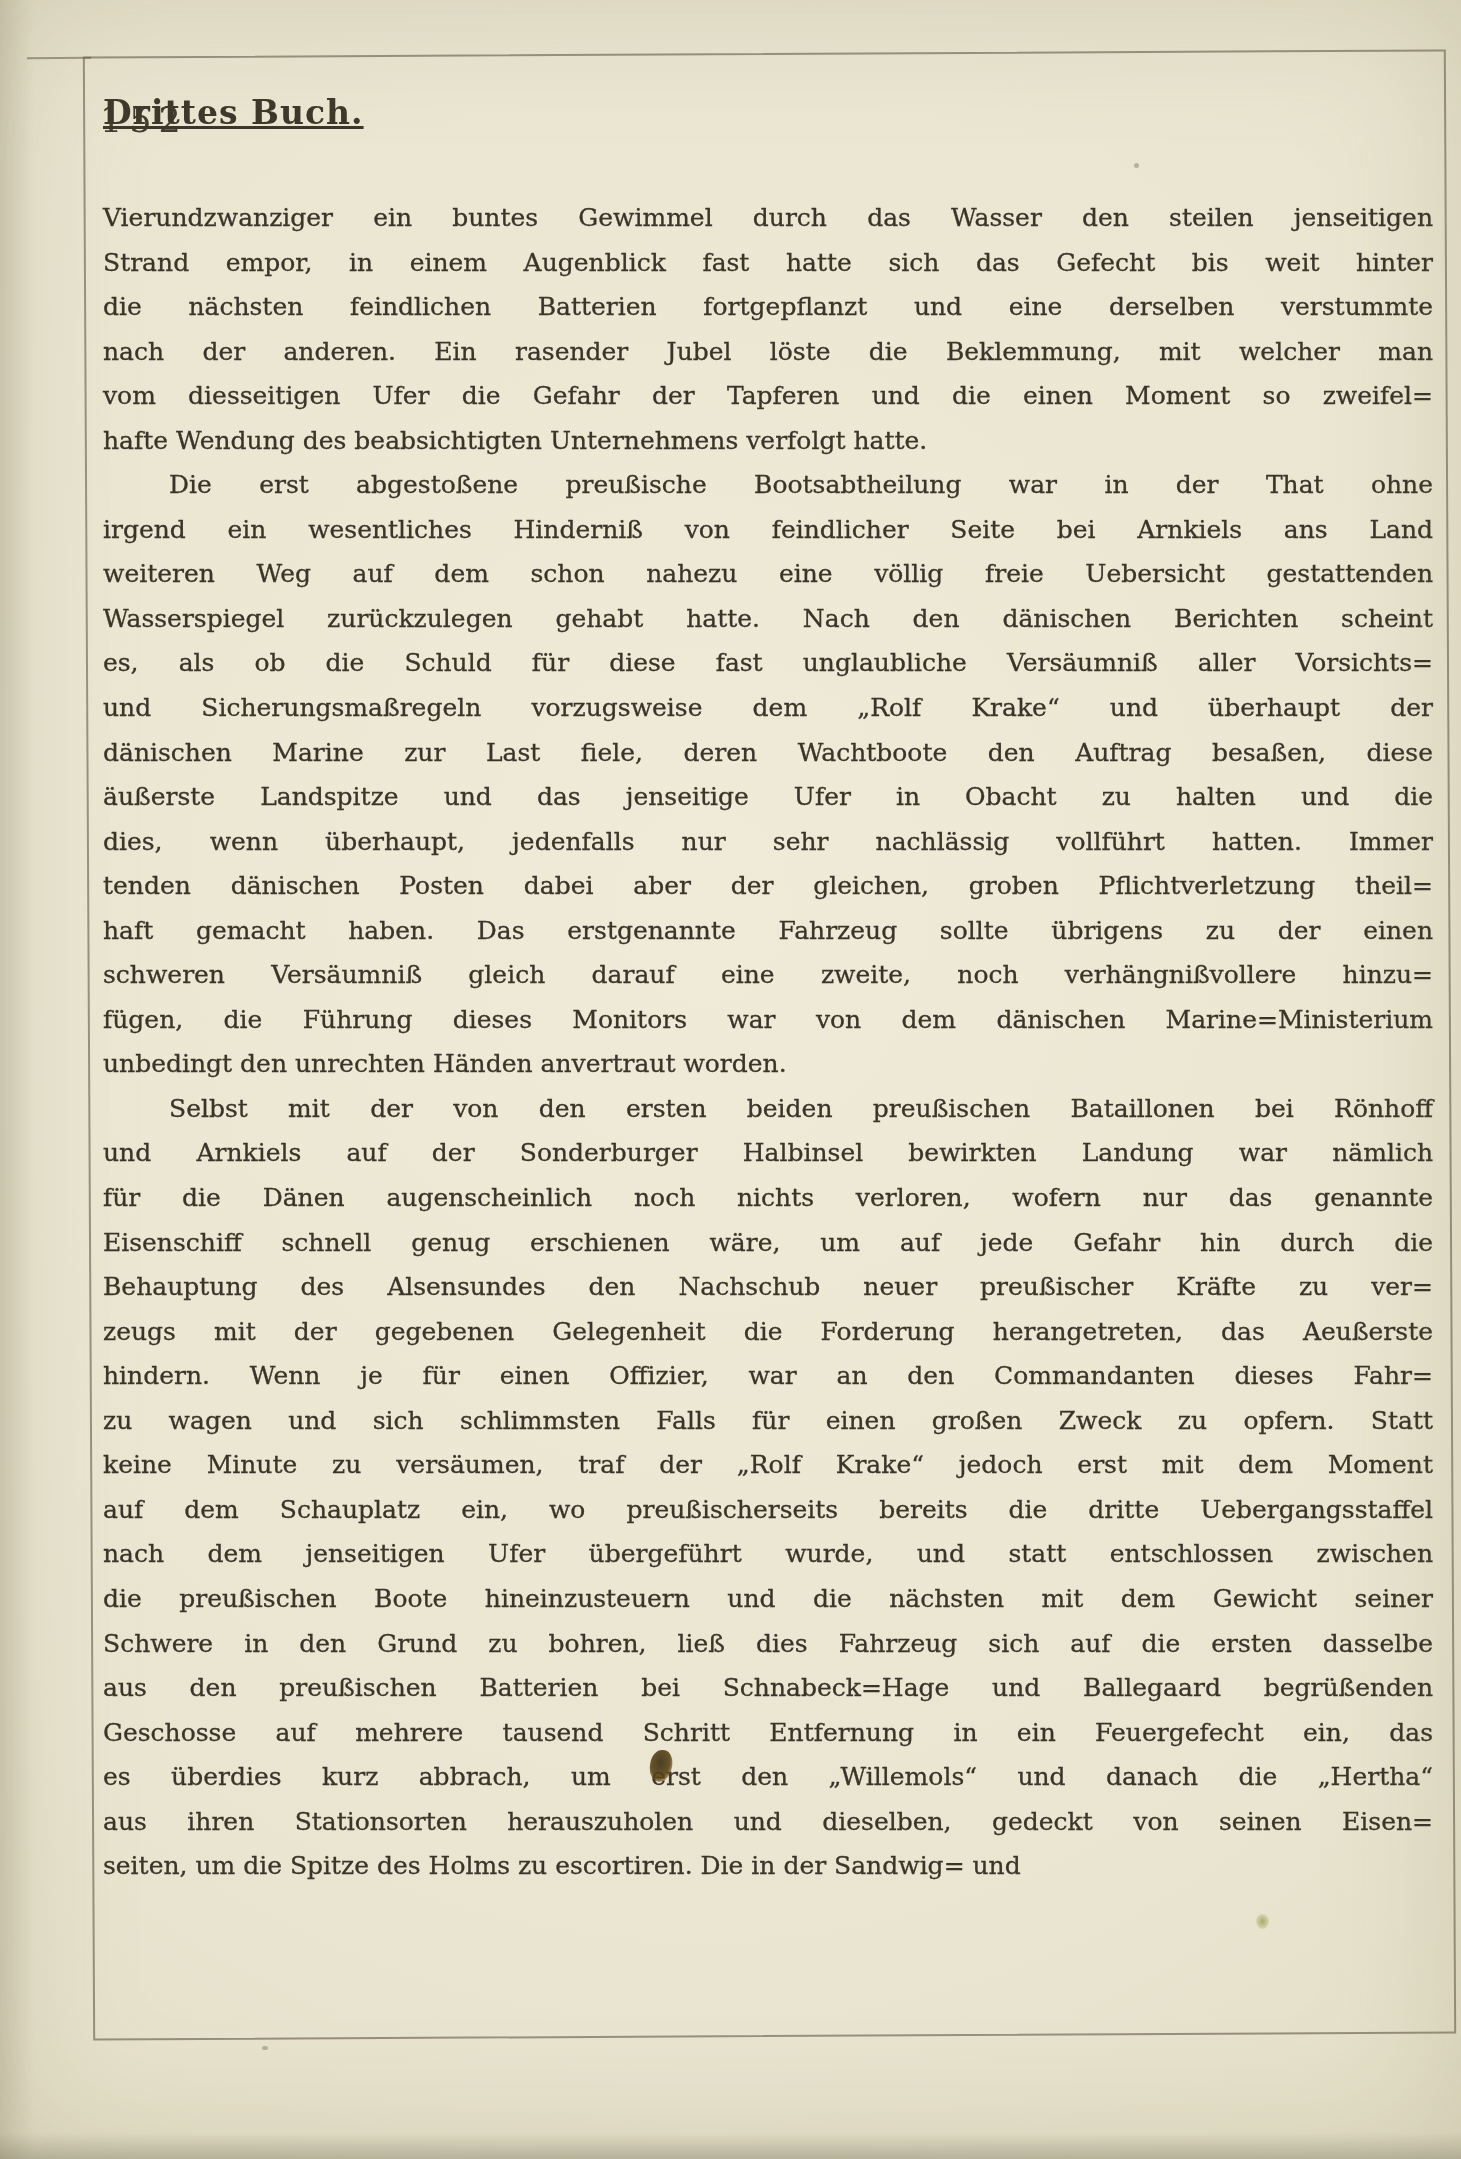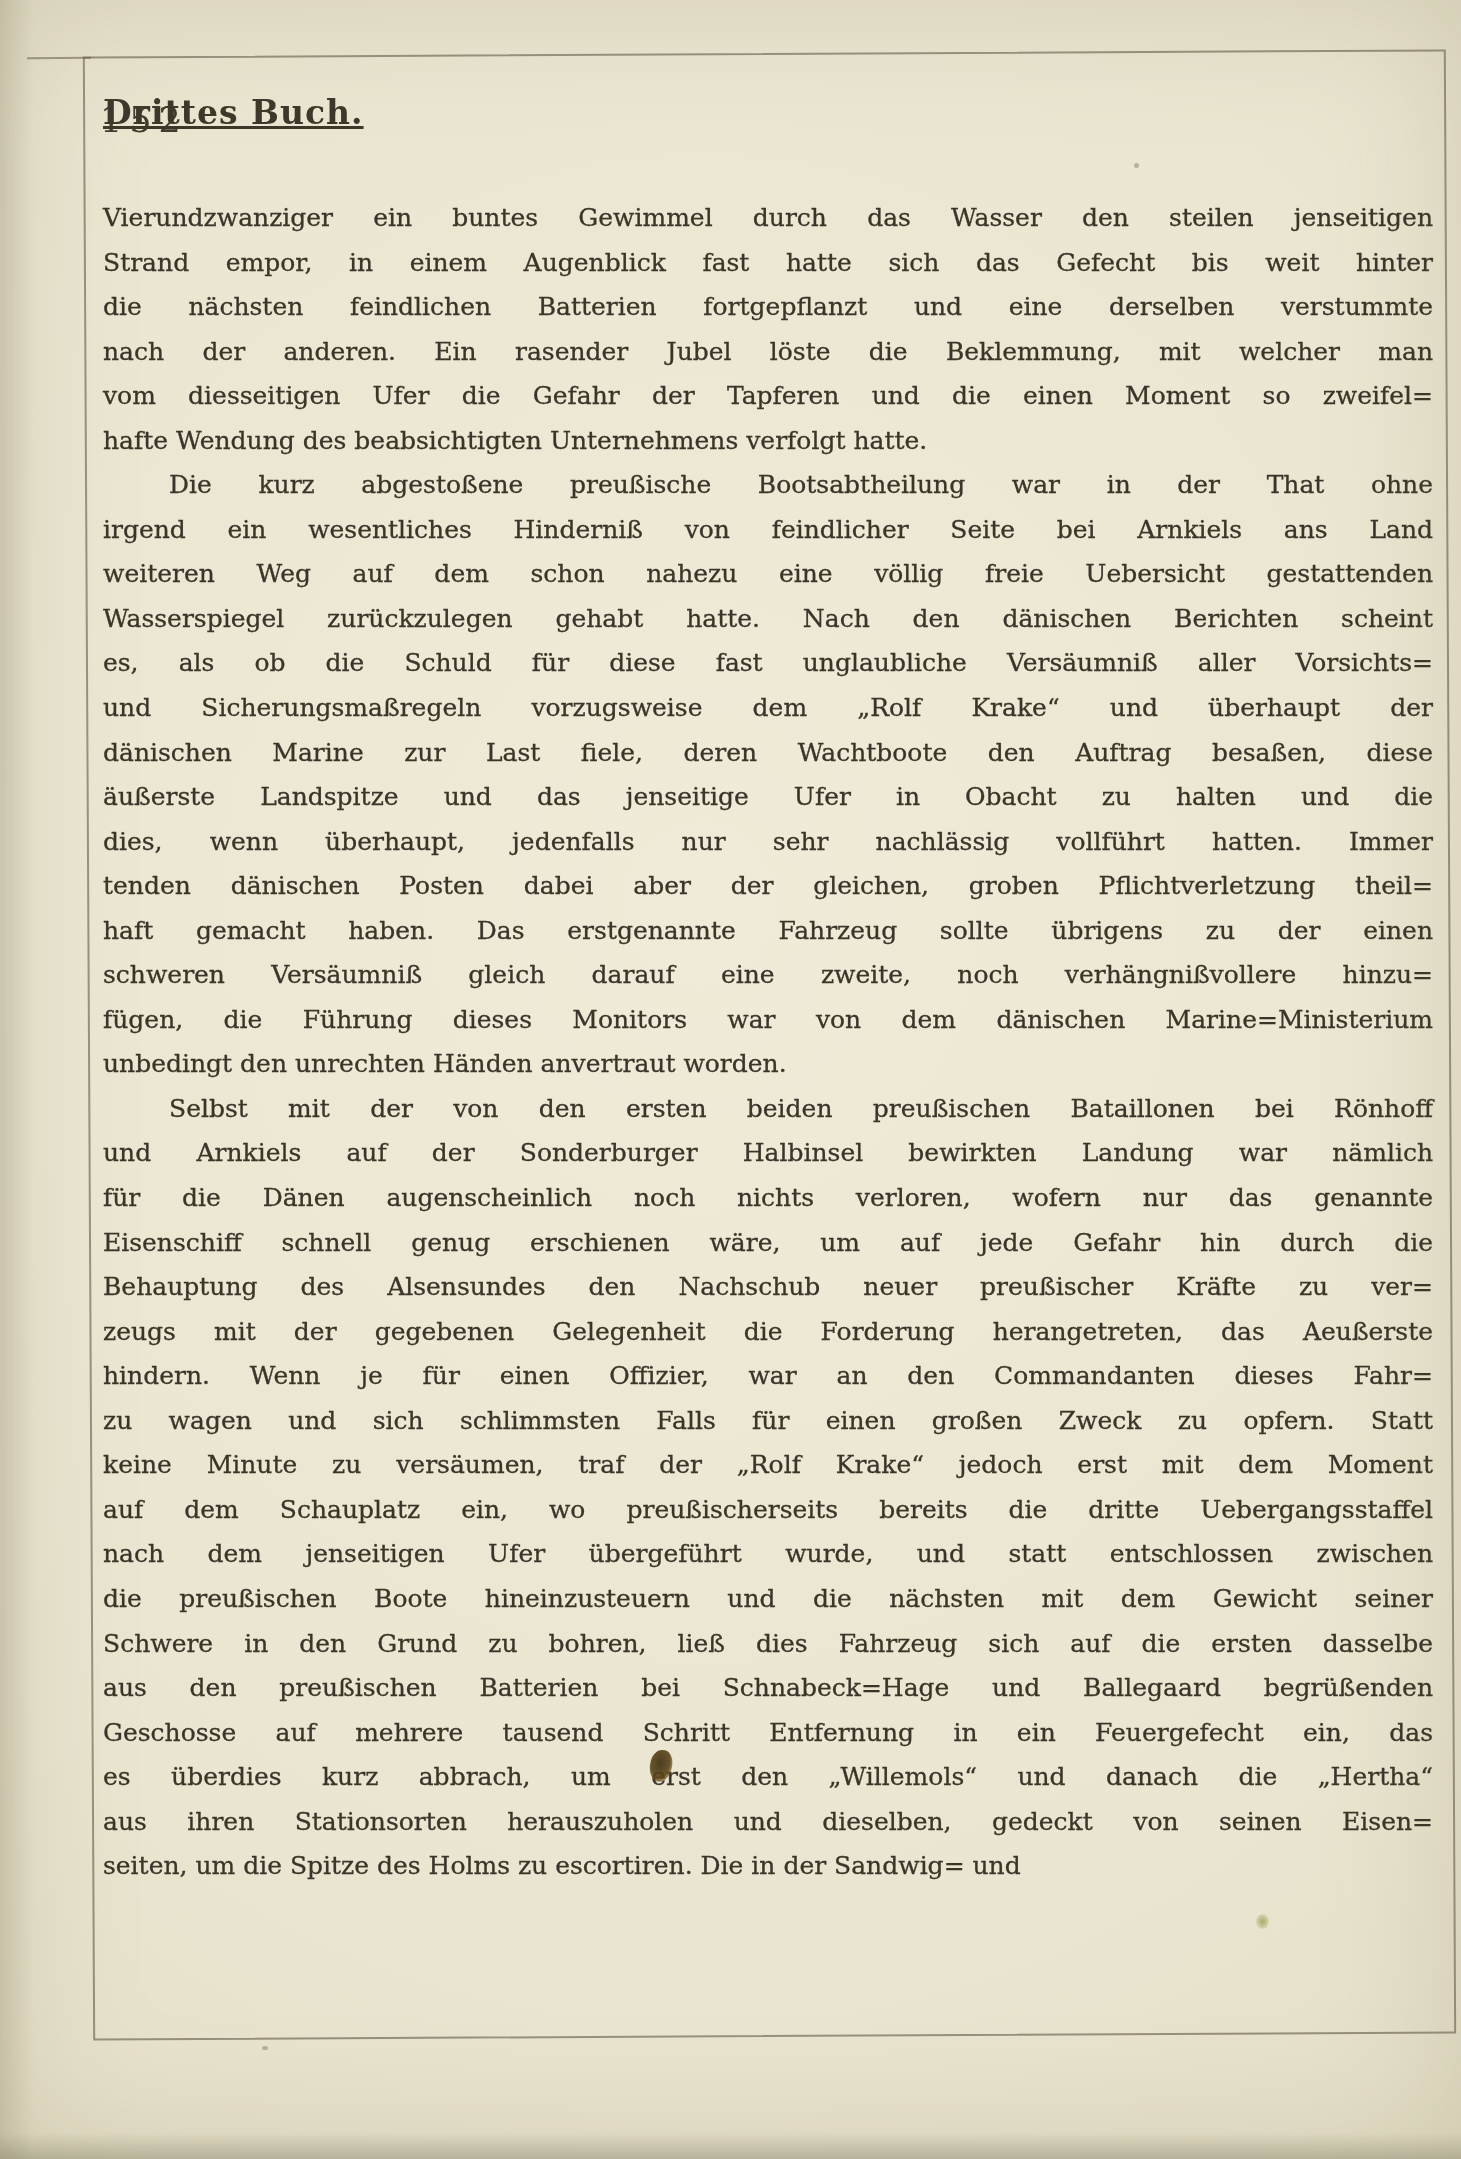--- a/index.html
+++ b/index.html
@@ -92,21 +92,21 @@
   <div class="page-number">152</div>
   <div class="running-header">Drittes Buch.</div>
 
   <div class="text-block">
       <div class="line">Vierundzwanziger ein buntes Gewimmel durch das Wasser den steilen jenseitigen</div>
       <div class="line">Strand empor, in einem Augenblick fast hatte sich das Gefecht bis weit hinter</div>
       <div class="line">die nächsten feindlichen Batterien fortgepflanzt und eine derselben verstummte</div>
       <div class="line">nach der anderen.  Ein rasender Jubel löste die Beklemmung, mit welcher man</div>
       <div class="line">vom diesseitigen Ufer die Gefahr der Tapferen und die einen Moment so zweifel=</div>
       <div class="line para-end">hafte Wendung des beabsichtigten Unternehmens verfolgt hatte.</div>
-      <div class="line para-start">Die kurz abgestoßene preußische Bootsabtheilung war in der That ohne</div>
+      <div class="line para-start">Die erst abgestoßene preußische Bootsabtheilung war in der That ohne</div>
       <div class="line">irgend ein wesentliches Hinderniß von feindlicher Seite bei Arnkiels ans Land</div>
       <div class="line">weiteren Weg auf dem schon nahezu eine völlig freie Uebersicht gestattenden</div>
       <div class="line">Wasserspiegel zurückzulegen gehabt hatte.  Nach den dänischen Berichten scheint</div>
       <div class="line">es, als ob die Schuld für diese fast unglaubliche Versäumniß aller Vorsichts=</div>
       <div class="line">und Sicherungsmaßregeln vorzugsweise dem „Rolf Krake“ und überhaupt der</div>
       <div class="line">dänischen Marine zur Last fiele, deren Wachtboote den Auftrag besaßen, diese</div>
       <div class="line">äußerste Landspitze und das jenseitige Ufer in Obacht zu halten und die</div>
       <div class="line">dies, wenn überhaupt, jedenfalls nur sehr nachlässig vollführt hatten.  Immer</div>
       <div class="line">tenden dänischen Posten dabei aber der gleichen, groben Pflichtverletzung theil=</div>
       <div class="line">haft gemacht haben.  Das erstgenannte Fahrzeug sollte übrigens zu der einen</div>

